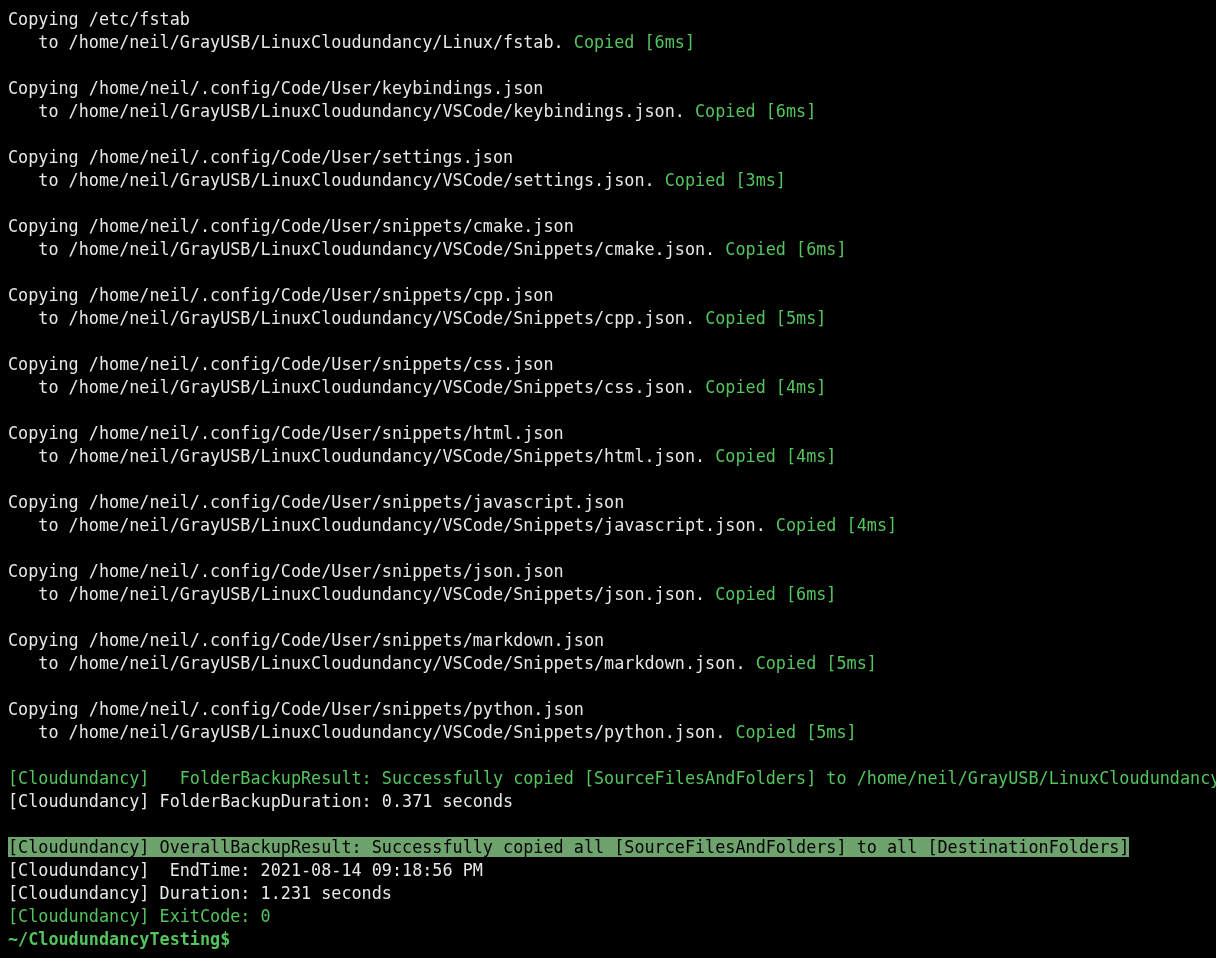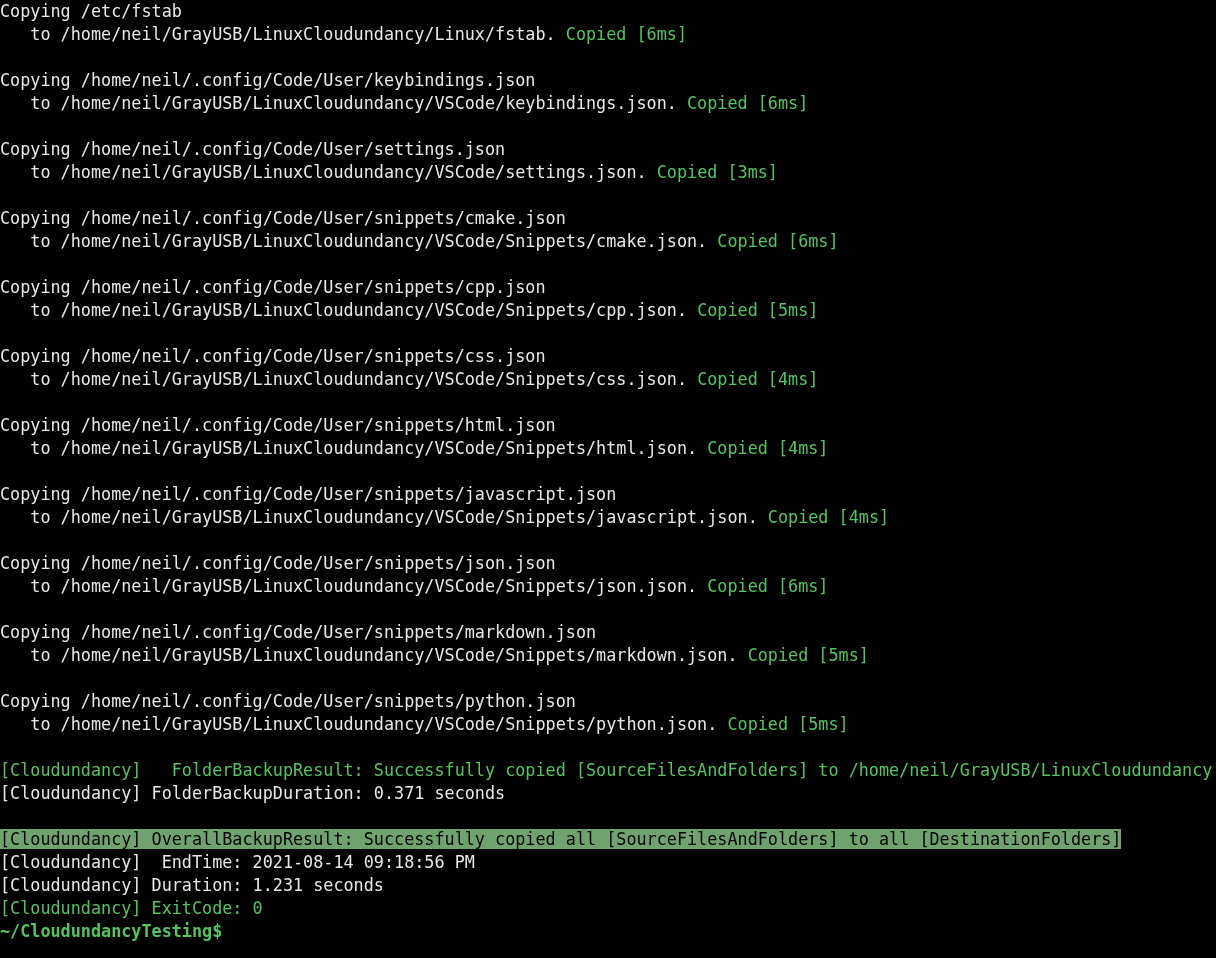--- a/index.html
+++ b/index.html
@@ -5,21 +5,21 @@
   html, body {
     margin: 0;
     padding: 0;
     background: #000000;
     width: 1216px;
     height: 958px;
     overflow: hidden;
   }
   pre.terminal {
     margin: 0;
-    padding: 0;
+    padding: 8px;
     font-family: "DejaVu Sans Mono", "Liberation Mono", Consolas, monospace;
     font-size: 16.8px;
     line-height: 23px;
     white-space: pre;
     color: #e8e8e8;
     background: #000000;
     letter-spacing: 0;
   }
   .copied { color: #54c45e; }
   .result-line { color: #54c45e; }

